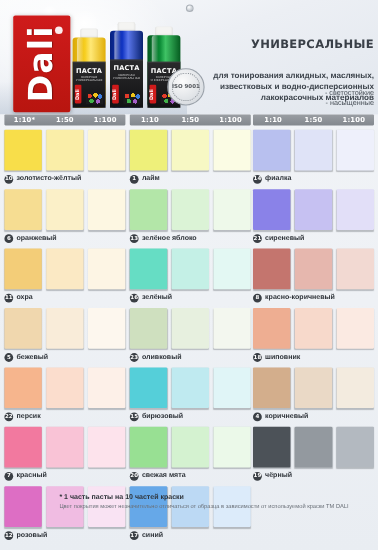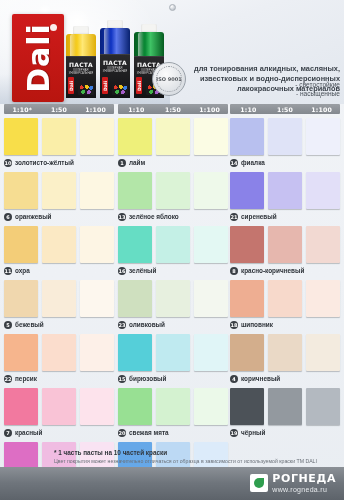--- a/index.html
+++ b/index.html
@@ -300,20 +300,21 @@
           <div class="lbl-pasta" style="top:4px;">ПАСТА</div>
           <div class="lbl-sub" style="top:12px;">КОЛЕРНАЯ УНИВЕРСАЛЬНАЯ</div>
           <div class="mini-dali">
               <span>Dali</span>
             </div>
           <div class="swatch-dots"></div>
         </div>
       </div>
     </div>
 
+    <div id="title-sub">УНИВЕРСАЛЬНЫЕ</div>
     <div id="desc">для тонирования алкидных, масляных, известковых и водно-дисперсионных лакокрасочных материалов</div>
     <div id="features" style="white-space:pre-line;">- светостойкие
 - насыщенные</div>
 
     <div id="iso-seal">
       <div class="iso-ring"></div>
       <div class="iso-txt">ISO 9001</div>
     </div>
   </div>
 
@@ -559,23 +560,14 @@
           </div>
         </div>
       </div>
   </div>
 
   <div id="notes">
     <div id="note-1">* 1 часть пасты на 10 частей краски</div>
     <div id="note-2">Цвет покрытия может незначительно отличаться от образца в зависимости от используемой краски ТМ DALI</div>
   </div>
 
-  <div id="footer">
-    <div id="rogneda">
-      <div class="mark"></div>
-      <div class="txt">
-        <div class="name">РОГНЕДА</div>
-        <div class="url">www.rogneda.ru</div>
-      </div>
-    </div>
-  </div>
 
 </div>
 
 </body></html>

